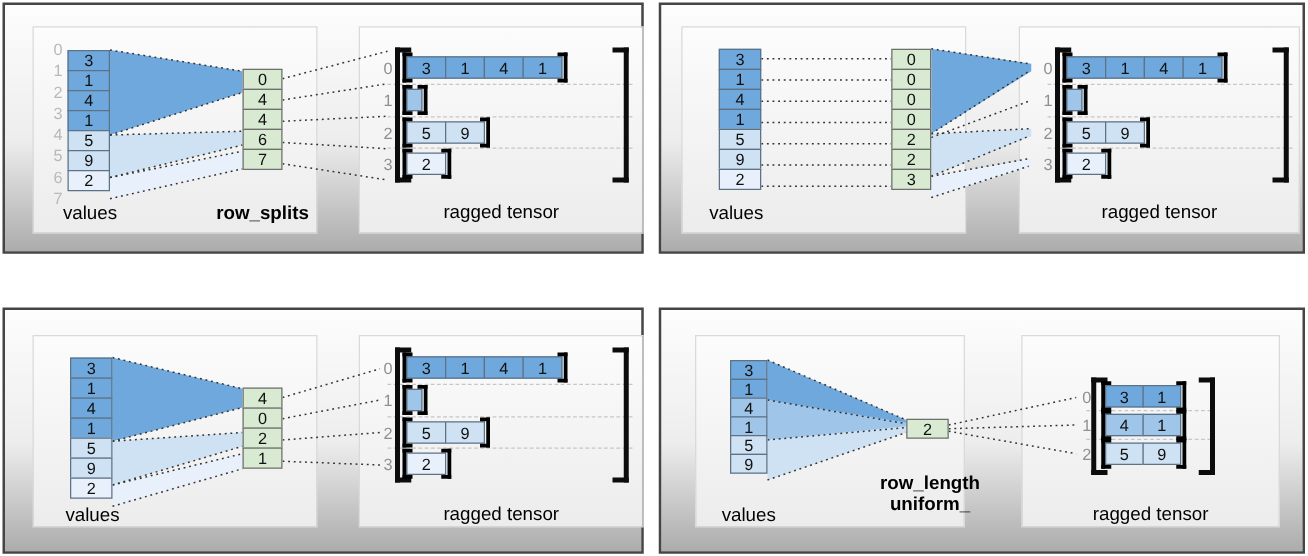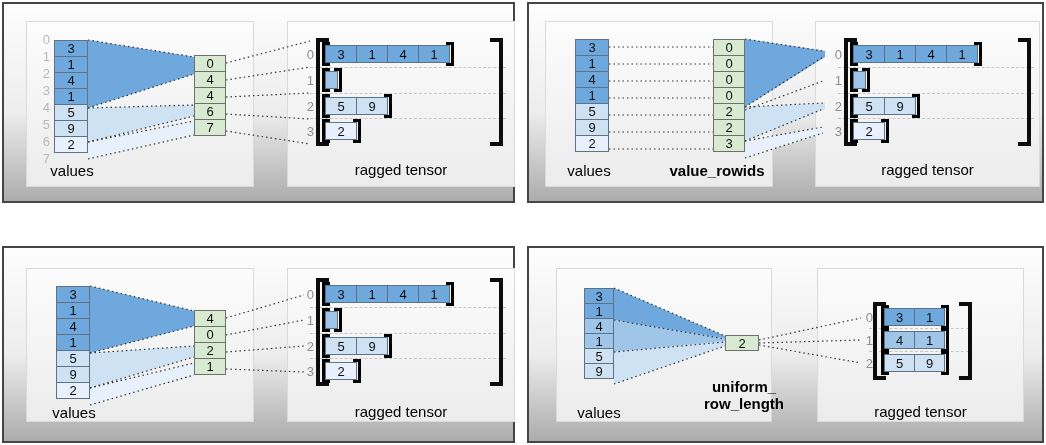--- a/index.html
+++ b/index.html
@@ -173,20 +173,21 @@
         <span class="brk r"></span>
       </div>
       <div class="trow" style="top: 115px;">
         <span class="ridx">3</span>
         <span class="brk l"></span>
         <span class="cell xlight">2</span>
         <span class="brk r"></span>
       </div>
     </div>
   <div class="lbl values-lbl">values</div>
+  <div class="lbl key-lbl">row_splits</div>
   <div class="lbl tensor-lbl">ragged tensor</div>
 </section>
 
 <section class="panel" id="p1">
   <div class="box boxA"></div>
   <div class="box boxB"></div>
   <svg class="overlay">
     <polygon class="f-dark" points="216,35 296,47 296,53 216,103"></polygon>
     <polygon class="f-light" points="216,103 296,99 296,105 216,137"></polygon>
     <polygon class="f-xlight" points="216,137 296,123 296,129 216,154"></polygon>
@@ -254,21 +255,20 @@
         <span class="brk r"></span>
       </div>
       <div class="trow" style="top: 115px;">
         <span class="ridx">3</span>
         <span class="brk l"></span>
         <span class="cell xlight">2</span>
         <span class="brk r"></span>
       </div>
     </div>
   <div class="lbl values-lbl">values</div>
-  <div class="lbl key-lbl">value_rowids</div>
   <div class="lbl tensor-lbl">ragged tensor</div>
 </section>
 
 <section class="panel" id="p2">
   <div class="box boxA"></div>
   <div class="box boxB"></div>
   <svg class="overlay">
     <polygon class="f-dark" points="86,38 190,63 190,78 86,105"></polygon>
     <polygon class="f-light" points="86,105 190,98 190,109 86,140"></polygon>
     <polygon class="f-xlight" points="86,140 190,115 190,127 86,157"></polygon>
@@ -389,17 +389,17 @@
       <div class="trow" style="top: 103px;">
         <span class="ridx">2</span>
         <span class="brk l"></span>
         <span class="cell light">5</span>
         <span class="cell light">9</span>
         <span class="brk r"></span>
       </div>
     </div>
   <div class="lbl values-lbl">values</div>
   <div class="lbl key-lbl">
+    <span>row_length</span>
     <span>uniform_</span>
-    <span>row_length</span>
   </div>
   <div class="lbl tensor-lbl">ragged tensor</div>
 </section>
 
 </body></html>

